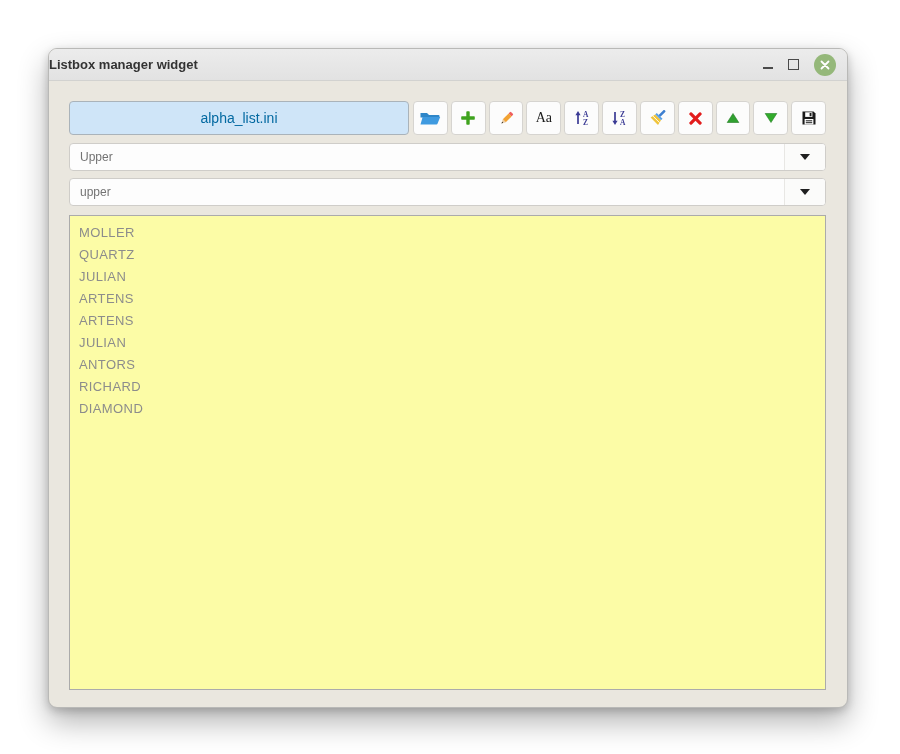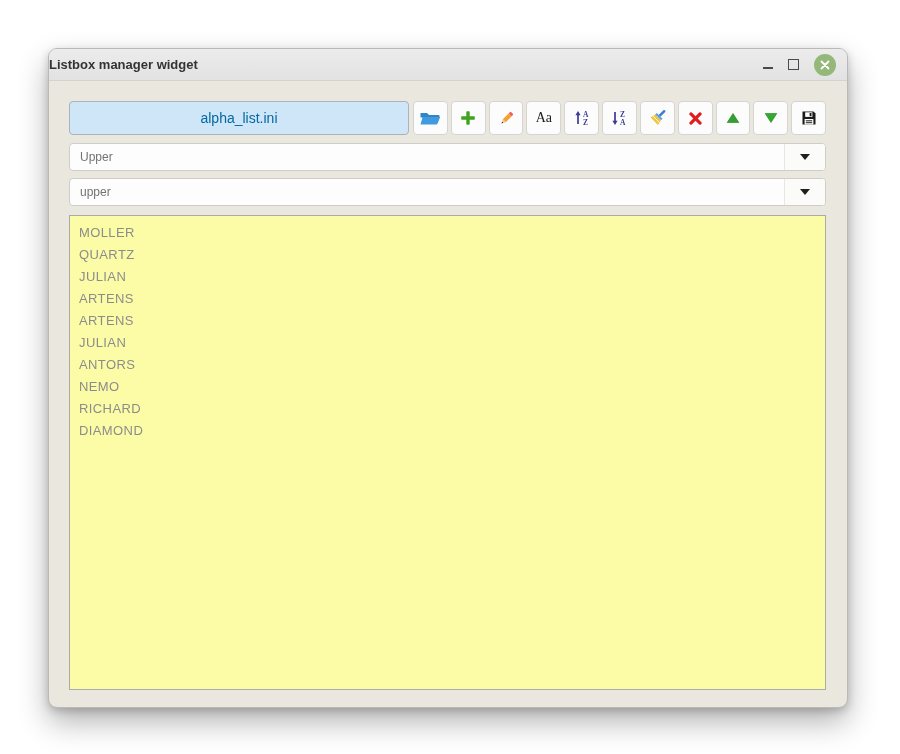--- a/index.html
+++ b/index.html
@@ -197,19 +197,18 @@
     </div>
 
     <div class="listbox">
         <div class="list-item">MOLLER</div>
         <div class="list-item">QUARTZ</div>
         <div class="list-item">JULIAN</div>
         <div class="list-item">ARTENS</div>
         <div class="list-item">ARTENS</div>
         <div class="list-item">JULIAN</div>
         <div class="list-item">ANTORS</div>
-        <div class="list-item">NEMO</div>
         <div class="list-item">RICHARD</div>
         <div class="list-item">DIAMOND</div>
       </div>
 
   </div>
 </div>
 
 </body></html>

